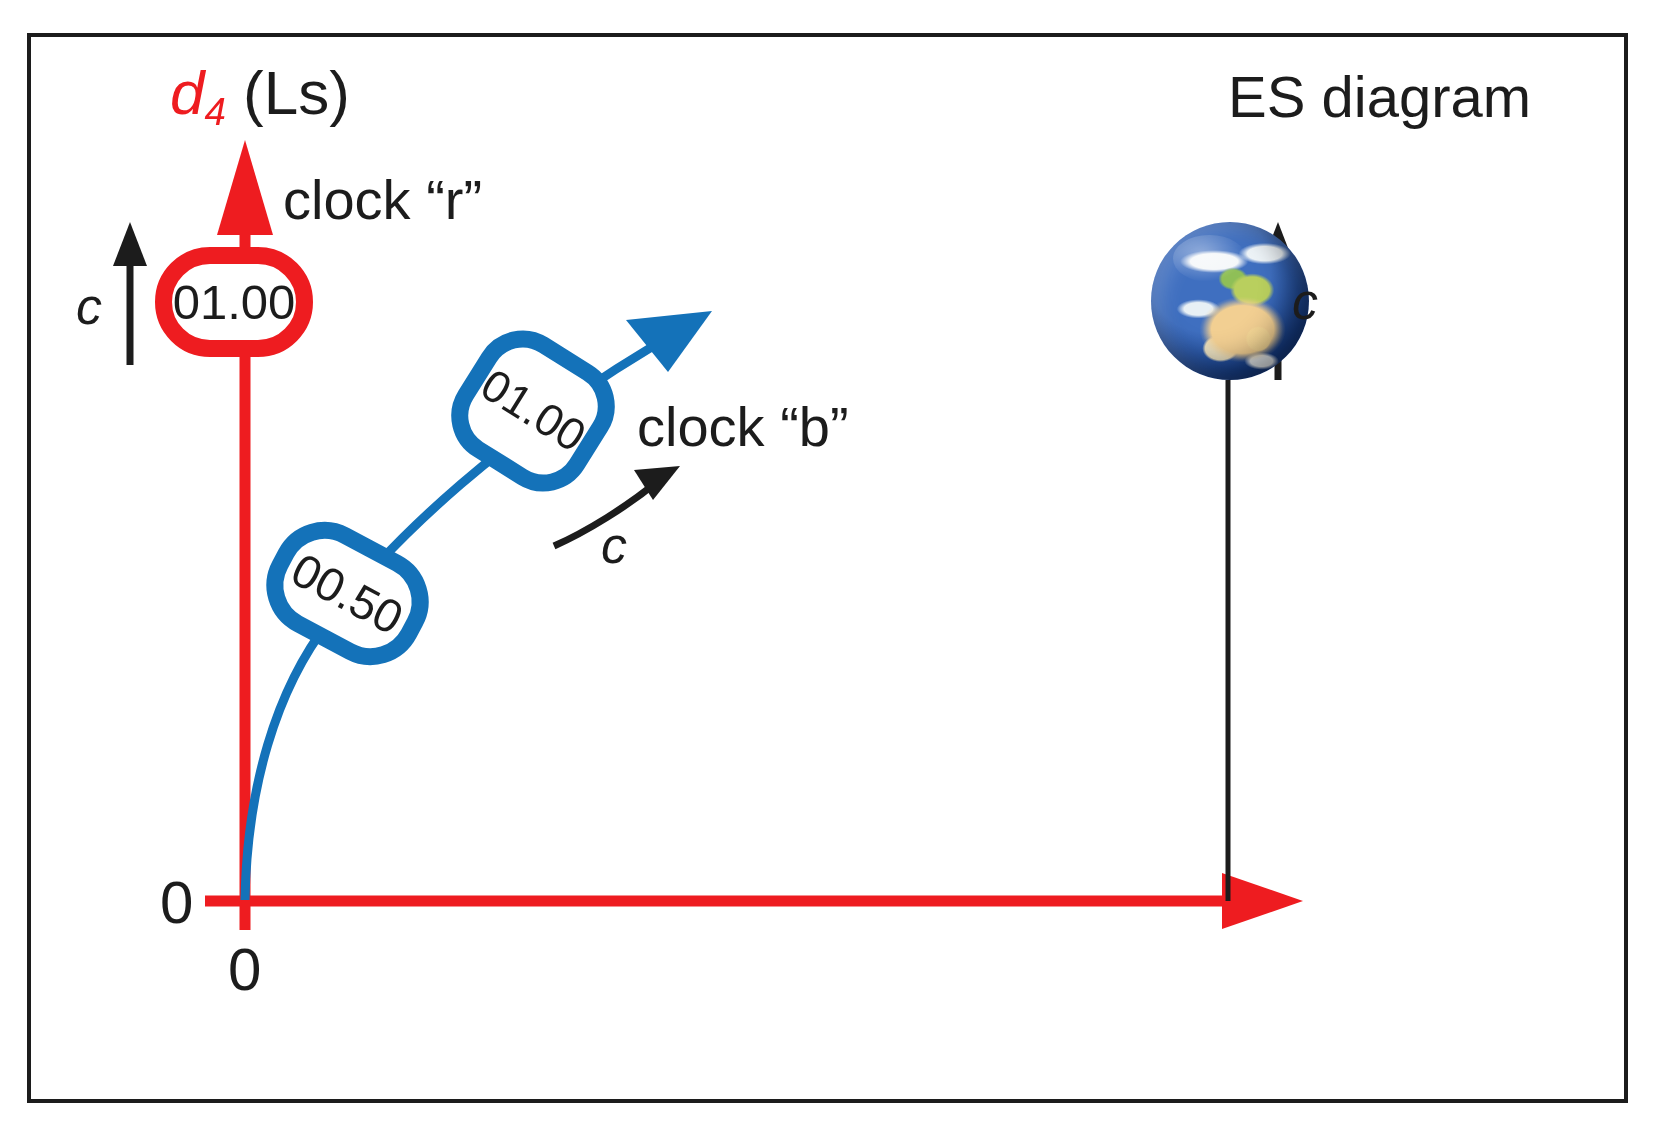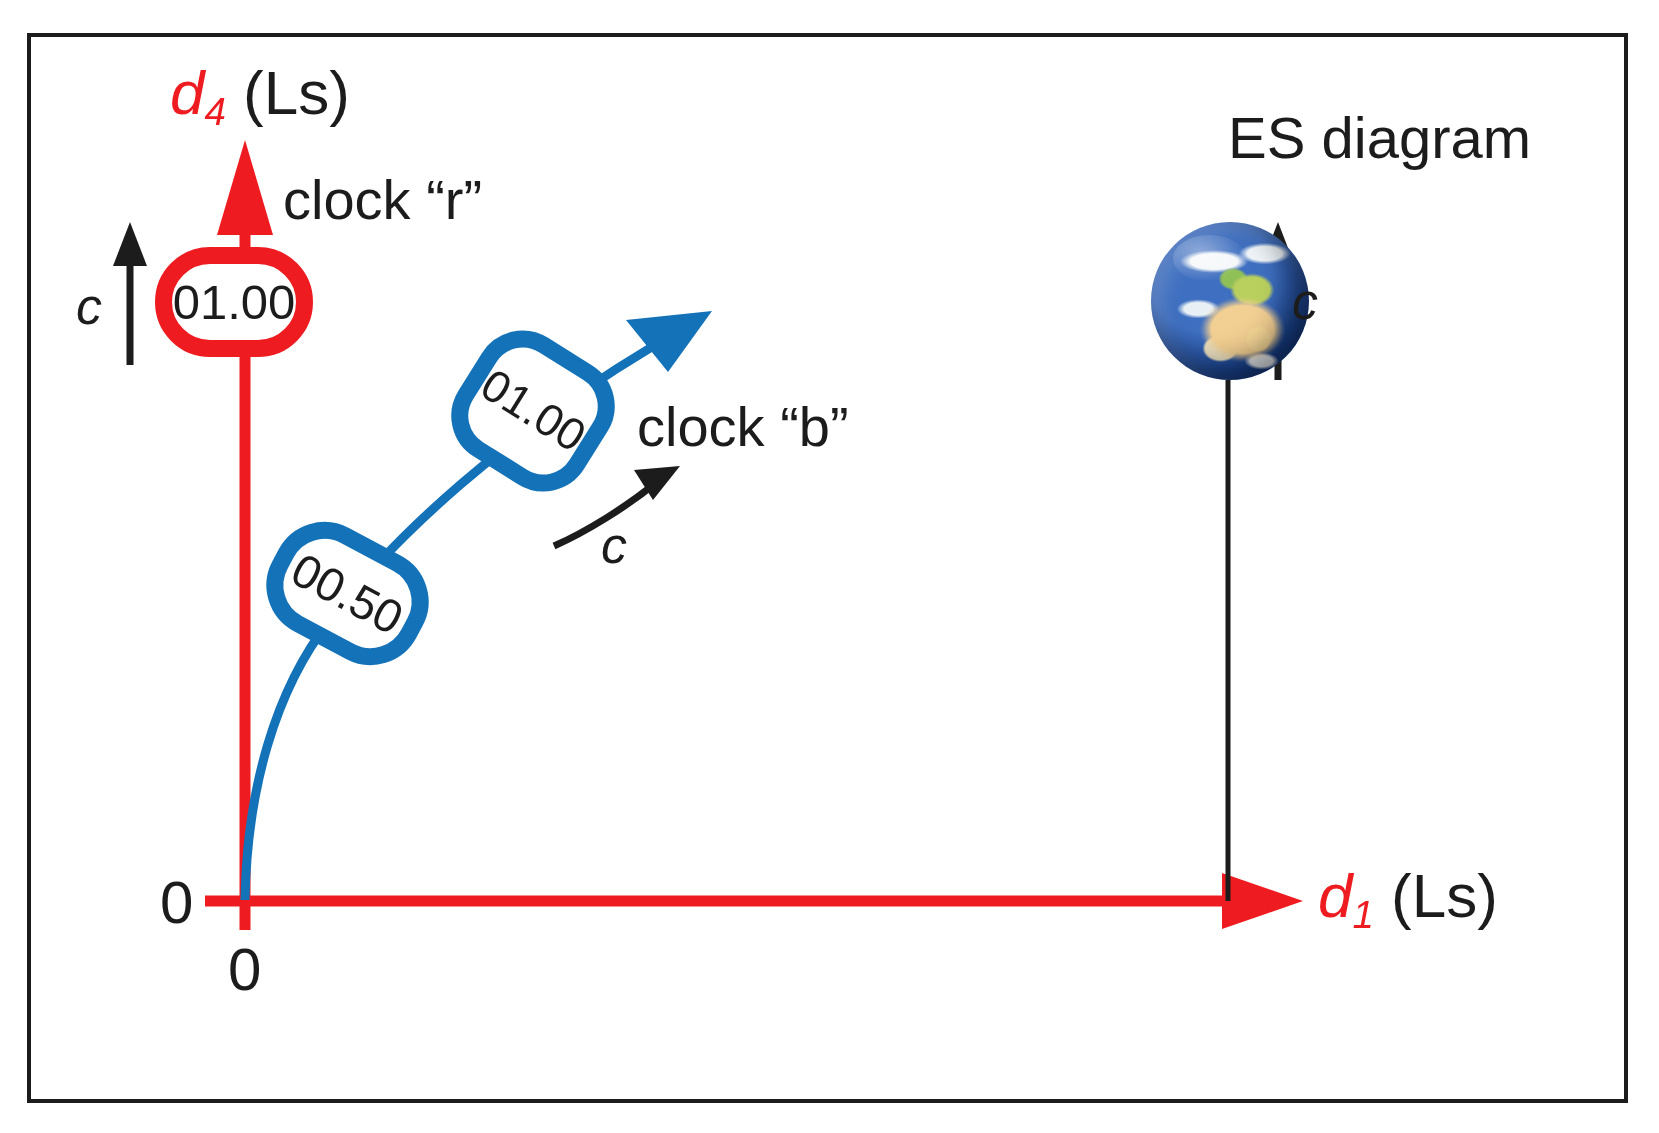--- a/index.html
+++ b/index.html
@@ -51,21 +51,21 @@
     font-size: 0.62em;
     vertical-align: baseline;
     position: relative;
     top: 0.28em;
     font-style: italic;
   }
   
   #label-d4 { left: 170px; top: 62px; font-size: 62px; }
   #label-d1 { left: 1318px; top: 865px; font-size: 62px; }
   #label-d4p { left: 731px; top: 281px; font-size: 57px; }
-  #label-es { left: 1228px; top: 68px; font-size: 58px; margin-top: 41px; }
+  #label-es { left: 1228px; top: 68px; font-size: 58px; }
   #label-clock-r { left: 283px; top: 172px; font-size: 56px; }
   #label-clock-b { left: 637px; top: 399px; font-size: 56px; }
   #label-c-left { left: 76px; top: 280px; font-size: 52px; }
   #label-c-mid { left: 601px; top: 519px; font-size: 52px; }
   #label-c-right { left: 1292px; top: 275px; font-size: 52px; }
   #label-zero-y { left: 160px; top: 873px; font-size: 60px; }
   #label-zero-x { left: 228px; top: 940px; font-size: 60px; }
 
   
   .clock {
@@ -197,21 +197,20 @@
   <div class="clock" id="clock-b1">
     <span class="txt">01.00</span>
   </div>
 
   <div class="clock" id="clock-b2">
     <span>00.50</span>
   </div>
 
   <div class="lbl" id="label-d4"><span class="ital red">d</span><span class="sub red">4</span><span>&nbsp;</span><span>(Ls)</span></div>
 
-  <div class="lbl" id="label-d1"><span class="ital red">d</span><span class="sub red">1</span><span>&nbsp;</span><span>(Ls)</span></div>
 
 
   <div class="lbl" id="label-es">ES diagram</div>
 
   <div class="lbl" id="label-clock-b">clock “b”</div>
   <div class="lbl" id="label-clock-r">clock “r”</div>
 
   <div class="lbl ital" id="label-c-left">c</div>
   <div class="lbl ital" id="label-c-mid">c</div>
   <div class="lbl ital" id="label-c-right">c</div>

